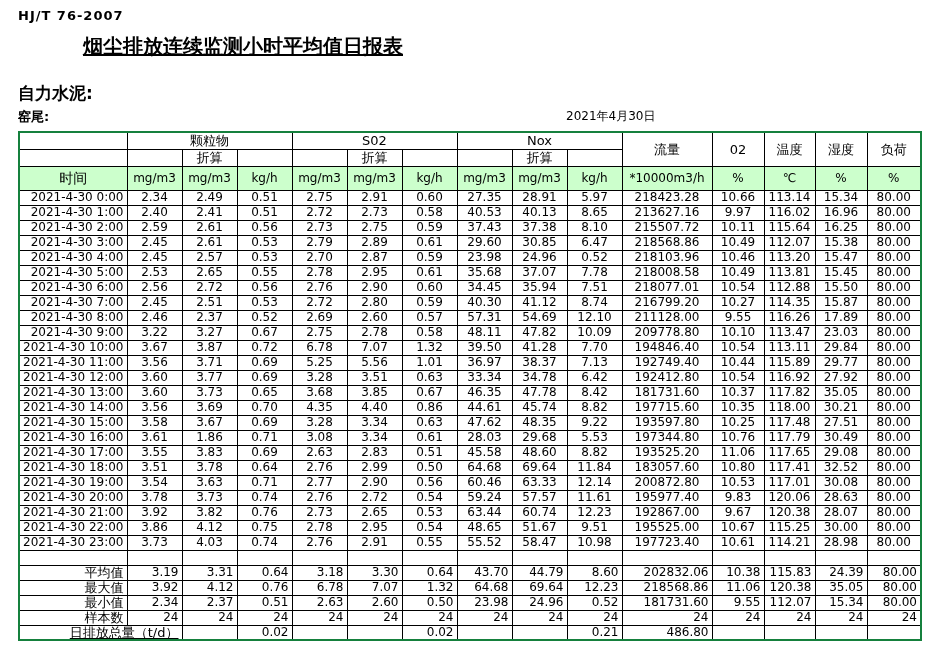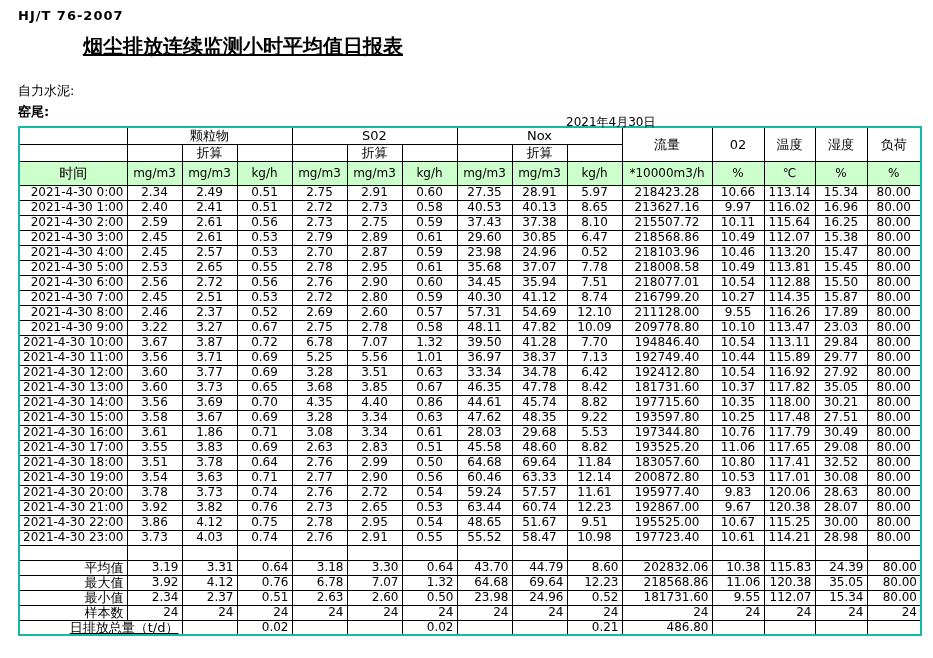--- a/index.html
+++ b/index.html
@@ -4,25 +4,25 @@
 <style>
   * { box-sizing: border-box; }
   html,body { margin:0; padding:0; }
   body {
     width: 933px; height: 658px; background: #ffffff; color: #000;
     font-family: "DejaVu Sans", "Liberation Sans", sans-serif;
     overflow: hidden;
   }
   .std-code { font-weight: bold; font-size: 13px; margin: 8px 0 0 18px; letter-spacing: 1px; }
   .doc-title { font-weight: bold; font-size: 20px; margin: 10px 0 0 83px; text-decoration: underline; }
-  .company { font-weight: normal; font-size: 13px; margin: 22px 8px 0 18px; }
+  .company { font-weight: bold; font-size: 17px; margin: 22px 8px 0 18px; }
   .station-line { font-weight: bold; font-size: 13px; margin: 3px 0 0 18px; position: relative; height: 16px; }
-  .report-date { position: absolute; left: 548px; top: 11px; font-weight: normal; font-size: 12px; }
+  .report-date { position: absolute; left: 548px; top: 0; font-weight: normal; font-size: 12px; }
 
-  table { border-collapse: collapse; table-layout: fixed; margin: 7px 0 16px 18px; border: 2px solid #14b8a6; }
+  table { border-collapse: collapse; table-layout: fixed; margin: 7px 0 16px 18px; border: 2px solid #15803d; }
   th, td {
     border: 1px solid #000; font-size: 12px; font-weight: normal;
     height: 15px; line-height: 13px; padding: 0 3px;
     overflow: hidden; white-space: nowrap;
   }
   thead th { text-align: center; font-size: 13px; height: 17px; }
   thead tr.unit-row th { background: #ccffcc; font-size: 12px; height: 24px; }
   thead tr.unit-row th.time-h { font-size: 14px; }
   td.time  { text-align: right; }
   td.num   { text-align: center; }

